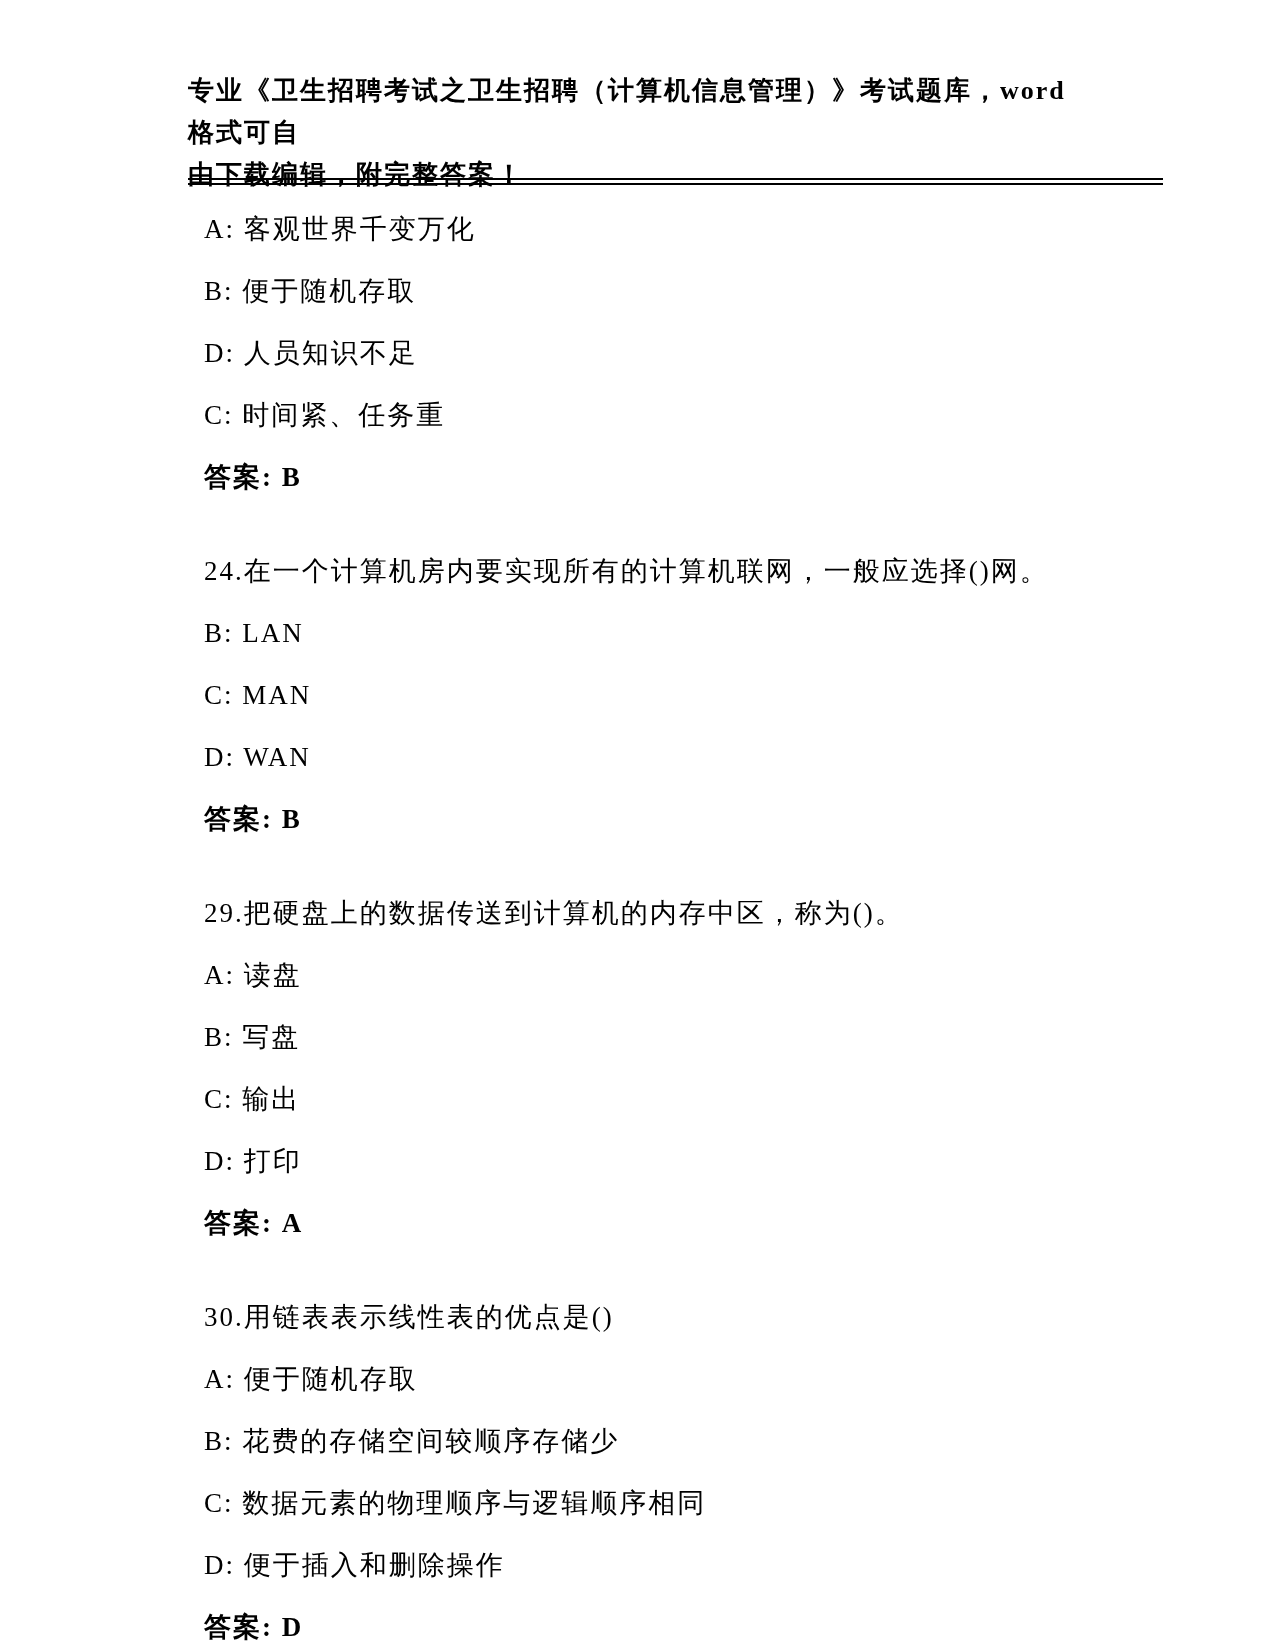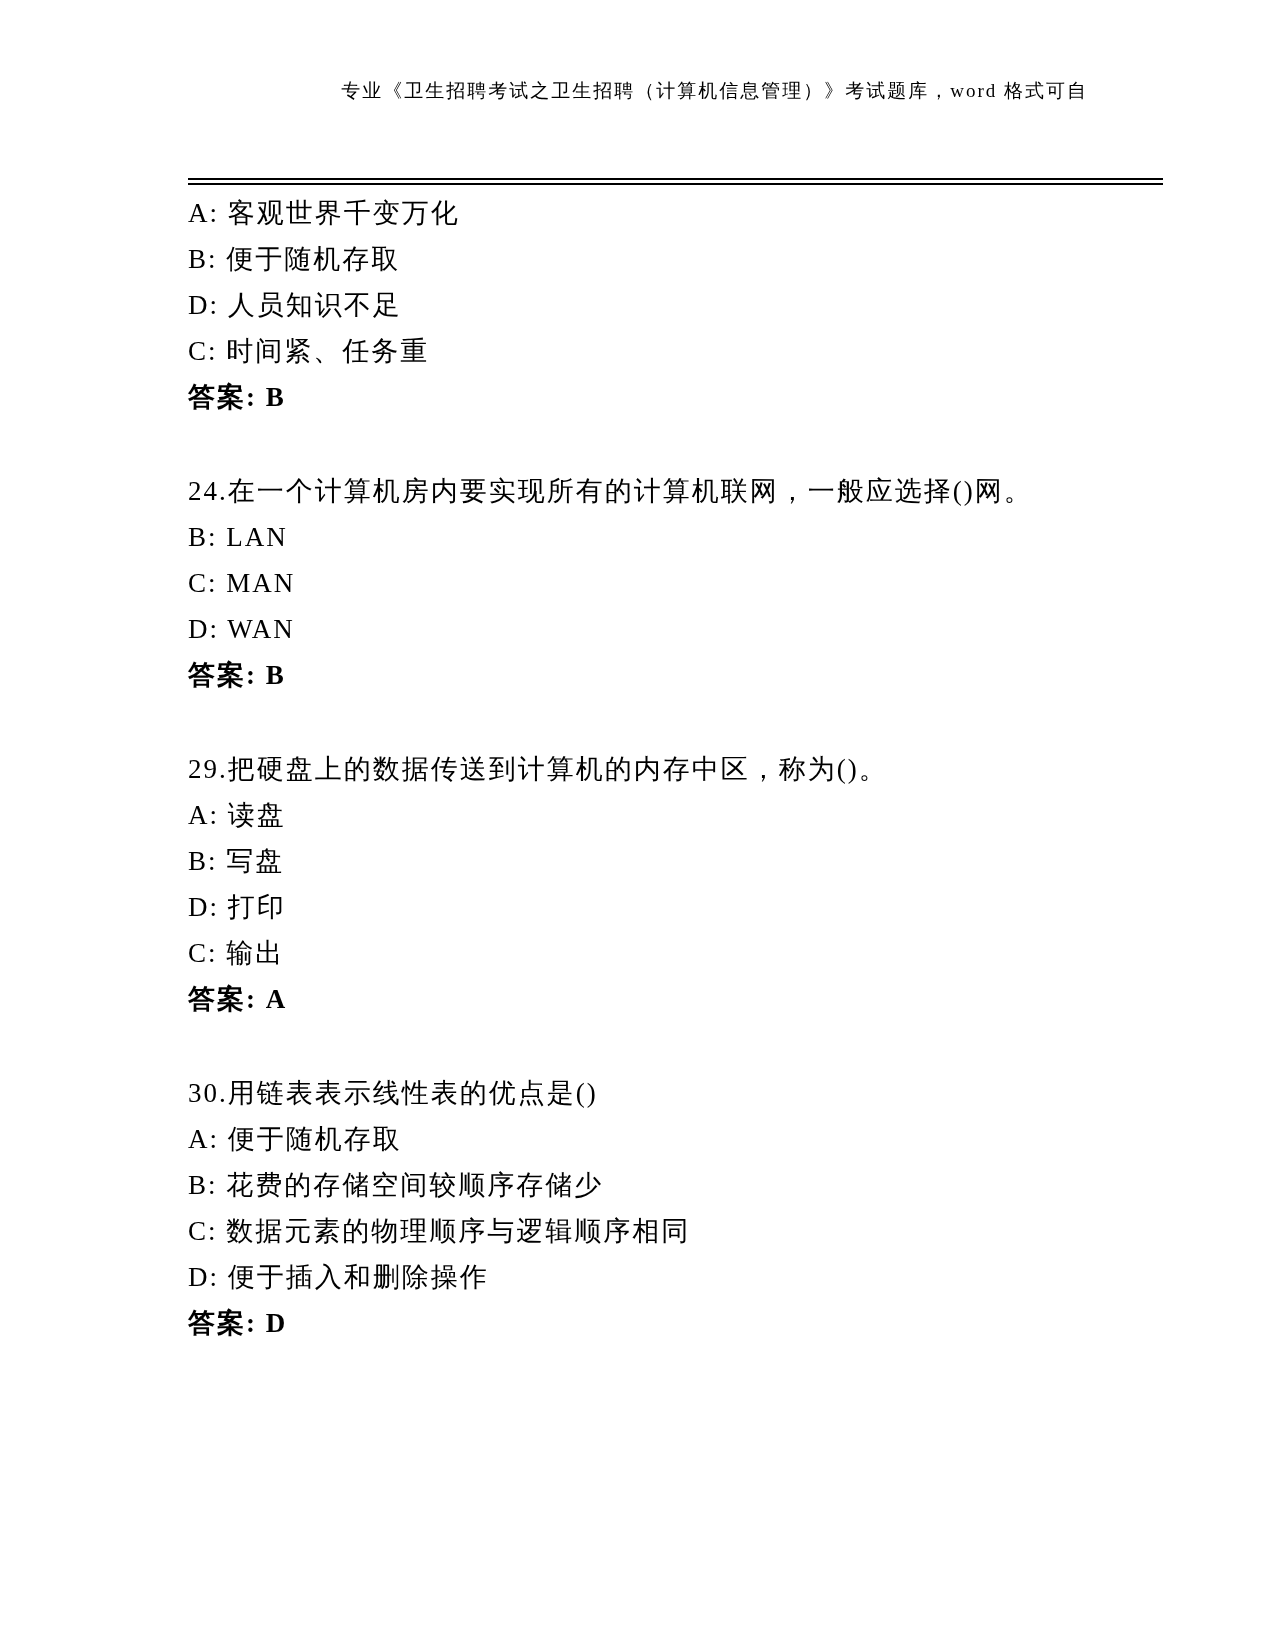--- a/index.html
+++ b/index.html
@@ -14,25 +14,24 @@
     background: #ffffff;
     color: #000000;
     font-family: "Liberation Serif", serif;
     overflow: hidden;
   }
   .doc-header {
     position: absolute;
     left: 188px;
     top: 70px;
     width: 900px;
-    font-size: 19px;
+    font-size: 26px;
     line-height: 42px;
     letter-spacing: 2px;
-    font-weight: 400;
-    text-align: right;
+    font-weight: 700;
   }
   .header-rule {
     position: absolute;
     left: 188px;
     top: 178px;
     width: 975px;
     height: 3px;
     border-top: 2px solid #000000;
     border-bottom: 2px solid #000000;
   }
@@ -42,38 +41,39 @@
     top: 190px;
     width: 975px;
     font-size: 27px;
     line-height: 46px;
     letter-spacing: 2px;
   }
   .question-block {
     margin: 0 0 48px 0;
   }
   .doc-body p {
-    margin: 0;
+    margin: 16px;
     padding: 0;
     white-space: nowrap;
   }
   .stem, .option {
     font-weight: 400;
   }
   .answer {
     font-weight: 700;
   }
 </style>
 </head>
 <body>
 
 <div class="page">
 
   <div class="doc-header">
     <div>专业《卫生招聘考试之卫生招聘（计算机信息管理）》考试题库，word 格式可自</div>
+    <div>由下载编辑，附完整答案！</div>
   </div>
 
   <div class="header-rule"></div>
 
   <div class="doc-body">
 
     <section class="question-block">
       <p class="option">A: 客观世界千变万化</p>
       <p class="option">B: 便于随机存取</p>
       <p class="option">D: 人员知识不足</p>
@@ -86,22 +86,22 @@
       <p class="option">B: LAN</p>
       <p class="option">C: MAN</p>
       <p class="option">D: WAN</p>
       <p class="answer">答案: B</p>
     </section>
 
     <section class="question-block">
       <p class="stem">29.把硬盘上的数据传送到计算机的内存中区，称为()。</p>
       <p class="option">A: 读盘</p>
       <p class="option">B: 写盘</p>
+      <p class="option">C: 输出</p>
       <p class="option">D: 打印</p>
-      <p class="option">C: 输出</p>
       <p class="answer">答案: A</p>
     </section>
 
     <section class="question-block">
       <p class="stem">30.用链表表示线性表的优点是()</p>
       <p class="option">A: 便于随机存取</p>
       <p class="option">B: 花费的存储空间较顺序存储少</p>
       <p class="option">C: 数据元素的物理顺序与逻辑顺序相同</p>
       <p class="option">D: 便于插入和删除操作</p>
       <p class="answer">答案: D</p>

